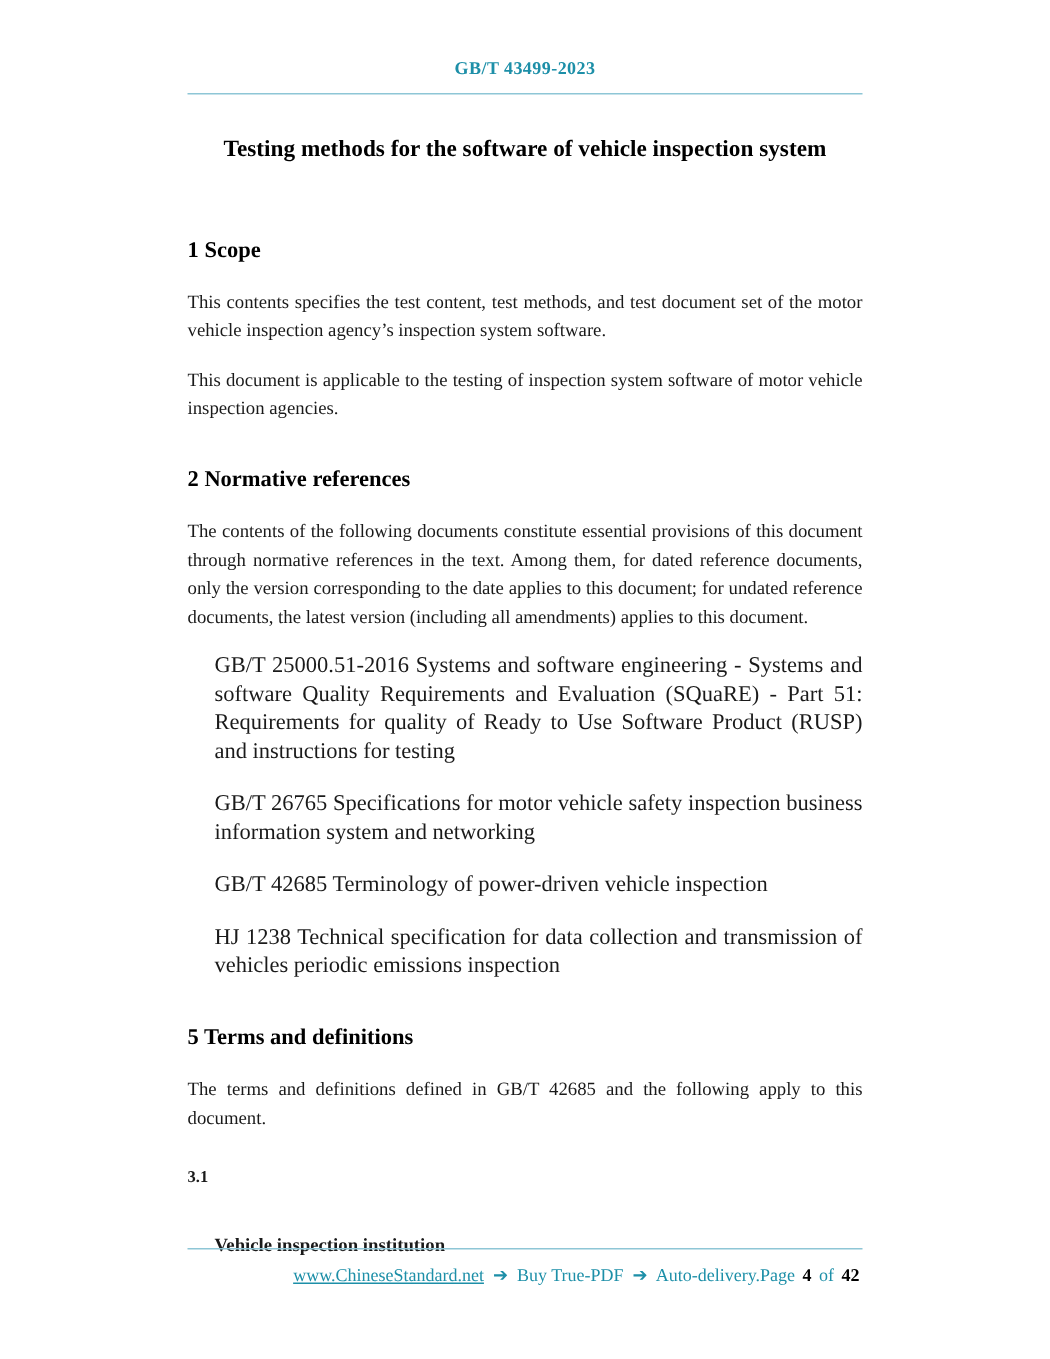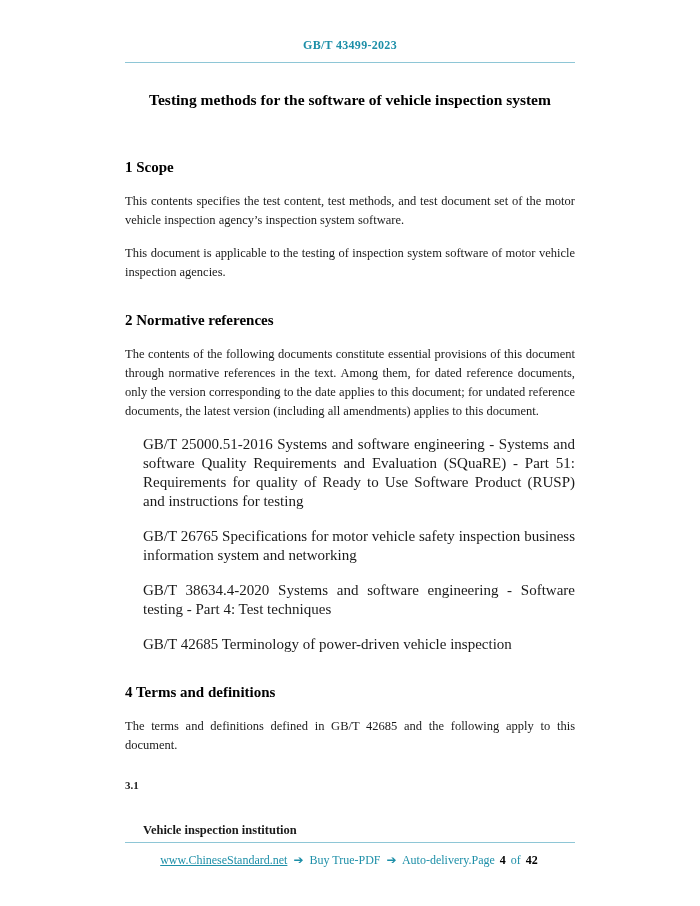--- a/index.html
+++ b/index.html
@@ -71,25 +71,25 @@
   p.term-name {
     font-size: 12.5px;
     font-weight: bold;
     margin: 32px 0 0 0;
     padding-left: 18px;
   }
   .doc-footer {
     position: absolute;
     left: 125px;
     right: 125px;
-    bottom: 32px;
+    bottom: 42px;
     border-top: 1px solid #8ec6d6;
     padding-top: 10px;
     display: flex;
-    justify-content: center;
+    justify-content: flex-end;
     align-items: baseline;
     font-size: 12px;
   }
   .footer-left {
     color: #1d8fa8;
   }
   .footer-left a {
     color: #1d8fa8;
     text-decoration: underline;
     cursor: pointer;
@@ -127,26 +127,26 @@
     <p class="body-text">This document is applicable to the testing of inspection system software of motor vehicle inspection agencies.</p>
 
     <h2 class="section-heading">2 Normative references</h2>
 
     <p class="body-text">The contents of the following documents constitute essential provisions of this document through normative references in the text. Among them, for dated reference documents, only the version corresponding to the date applies to this document; for undated reference documents, the latest version (including all amendments) applies to this document.</p>
 
     <p class="reference">GB/T 25000.51-2016 Systems and software engineering - Systems and software Quality Requirements and Evaluation (SQuaRE) - Part 51: Requirements for quality of Ready to Use Software Product (RUSP) and instructions for testing</p>
 
     <p class="reference">GB/T 26765 Specifications for motor vehicle safety inspection business information system and networking</p>
 
-    <p class="reference">GB/T 38634.4-2020 Systems and software engineering - Software testing - Part 4: Test techniques</p>
 
     <p class="reference">GB/T 42685 Terminology of power-driven vehicle inspection</p>
 
+    <p class="reference">HJ 1238 Technical specification for data collection and transmission of vehicles periodic emissions inspection</p>
 
-    <h2 class="section-heading">4 Terms and definitions</h2>
+    <h2 class="section-heading">5 Terms and definitions</h2>
 
     <p class="body-text">The terms and definitions defined in GB/T 42685 and the following apply to this document.</p>
 
     <p class="term-number">3.1</p>
 
     <p class="term-name">Vehicle inspection institution</p>
 
   </div>
 
   <div class="doc-footer">

